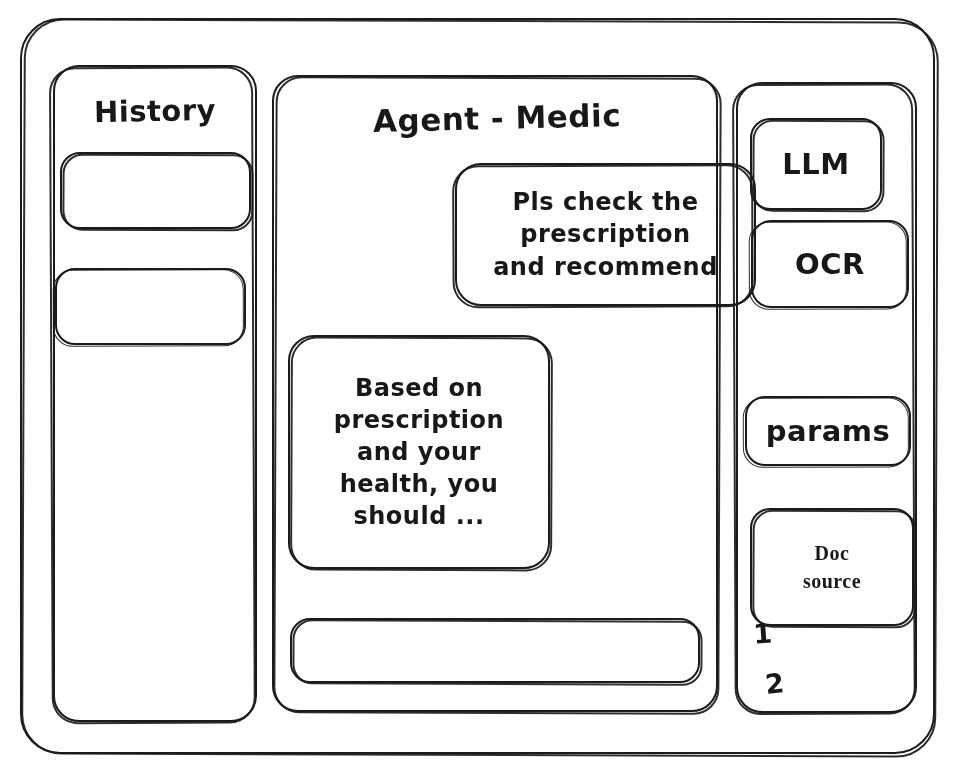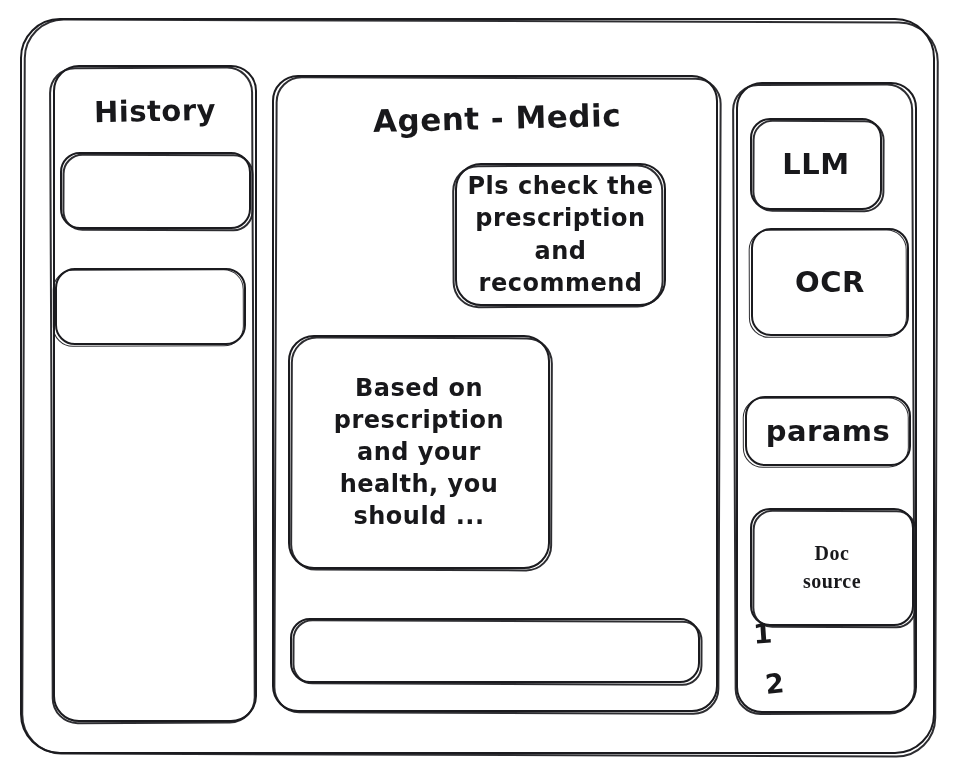--- a/index.html
+++ b/index.html
@@ -120,21 +120,21 @@
     <div class="hand bubble-text center-xy" style="position:absolute; inset:0;"></div>
   </div>
 
   <div class="sketch r-md" style="left:272px; top:75px; width:446px; height:637px;">
     <div class="edge"></div>
     <div class="edge dup"></div>
   </div>
 
   <div class="hand main-title" style="left:282px; top:100px; width:430px;">Agent - Medic</div>
 
-  <div class="sketch r-md alt" style="left:455px; top:163px; width:211px; height:143px;text-decoration:underline;">
+  <div class="sketch r-md alt" style="left:455px; top:163px; width:301px; height:143px;text-decoration:underline;">
     <div class="edge"></div>
     <div class="edge dup"></div>
     <div class="hand bubble-text center-xy" style="position:absolute; inset:0; padding:0 8px; box-sizing:border-box;">Pls check the
 prescription
 and recommend</div>
   </div>
 
   <div class="sketch r-md" style="left:288px; top:335px; width:262px; height:234px;">
     <div class="edge"></div>
     <div class="edge dup"></div>
@@ -155,21 +155,21 @@
     <div class="edge"></div>
     <div class="edge dup"></div>
   </div>
 
   <div class="sketch r-sm" style="left:750px; top:118px; width:132px; height:92px;">
     <div class="edge"></div>
     <div class="edge dup"></div>
     <div class="hand tool-label center-xy" style="position:absolute; inset:0;">LLM</div>
   </div>
 
-  <div class="sketch r-sm thin" style="left:751px; top:228px; width:158px; height:108px;border-radius:29px;">
+  <div class="sketch r-sm thin" style="left:751px; top:220px; width:158px; height:88px;border-radius:29px;">
     <div class="edge"></div>
     <div class="edge dup"></div>
     <div class="hand tool-label center-xy" style="position:absolute; inset:0;">OCR</div>
   </div>
 
   <div class="sketch r-sm thin" style="left:745px; top:396px; width:166px; height:70px;padding-left:6px;">
     <div class="edge"></div>
     <div class="edge dup"></div>
     <div class="hand tool-label center-xy" style="position:absolute; inset:0;">params</div>
   </div>

